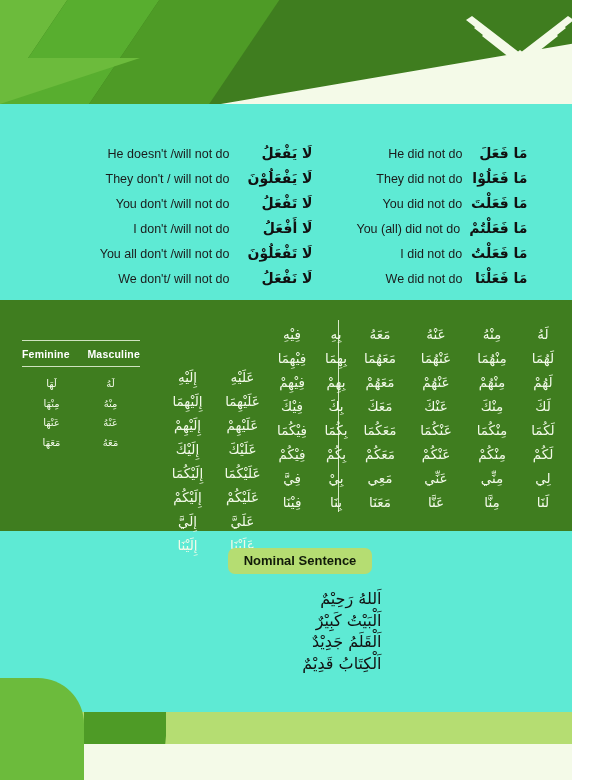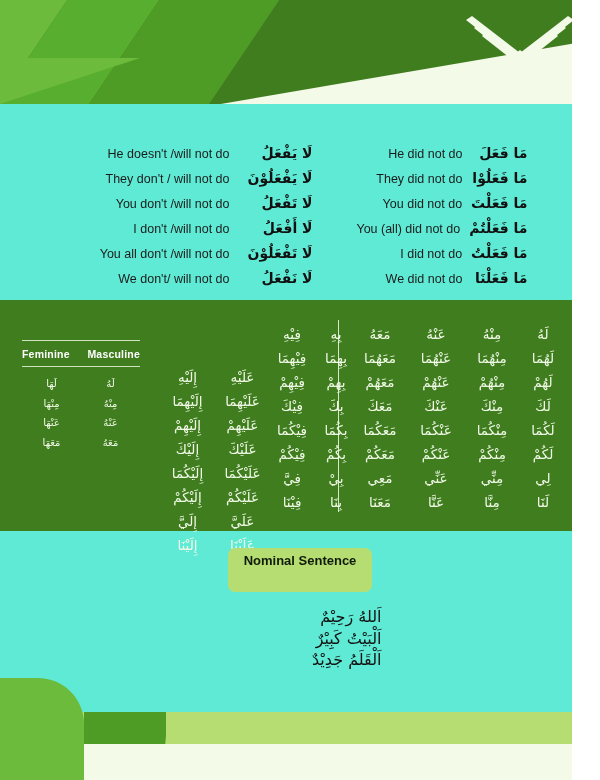--- a/index.html
+++ b/index.html
@@ -215,21 +215,21 @@
     display: flex;
     flex-direction: column;
     align-items: center;
   }
   .sent-badge {
     display: inline-block;
     background: #b5dd72;
     color: #101a08;
     font-size: 13px;
     font-weight: bold;
-    padding: 5px 16px 24px 16px;
+    padding: 5px 16px 6px 16px;
     border-radius: 7px;
     white-space: nowrap;
   }
   .sent-list {
     width: 100%;
     margin-top: 14px;
     text-align: right;
     padding-right: 6px;
     box-sizing: border-box;
   }
@@ -483,20 +483,21 @@
   </div>
 
   <div class="sentences">
 
     <div class="sent-col">
       <div class="sent-badge">Nominal Sentence</div>
       <div class="sent-list">
         <div class="sent-item">اَللهُ رَحِيْمٌ</div>
         <div class="sent-item">اَلْبَيْتُ كَبِيْرٌ</div>
         <div class="sent-item">اَلْقَلَمُ جَدِيْدٌ</div>
+        <div class="sent-item">اَلْكِتَابُ قَدِيْمٌ</div>
       </div>
     </div>
 
   </div>
 
   <div class="foot-band"></div>
   <div class="foot-blob-light"></div>
   <div class="foot-blob-dark"></div>
   <div class="foot-base"></div>
   <div class="foot-base-blob"></div>

